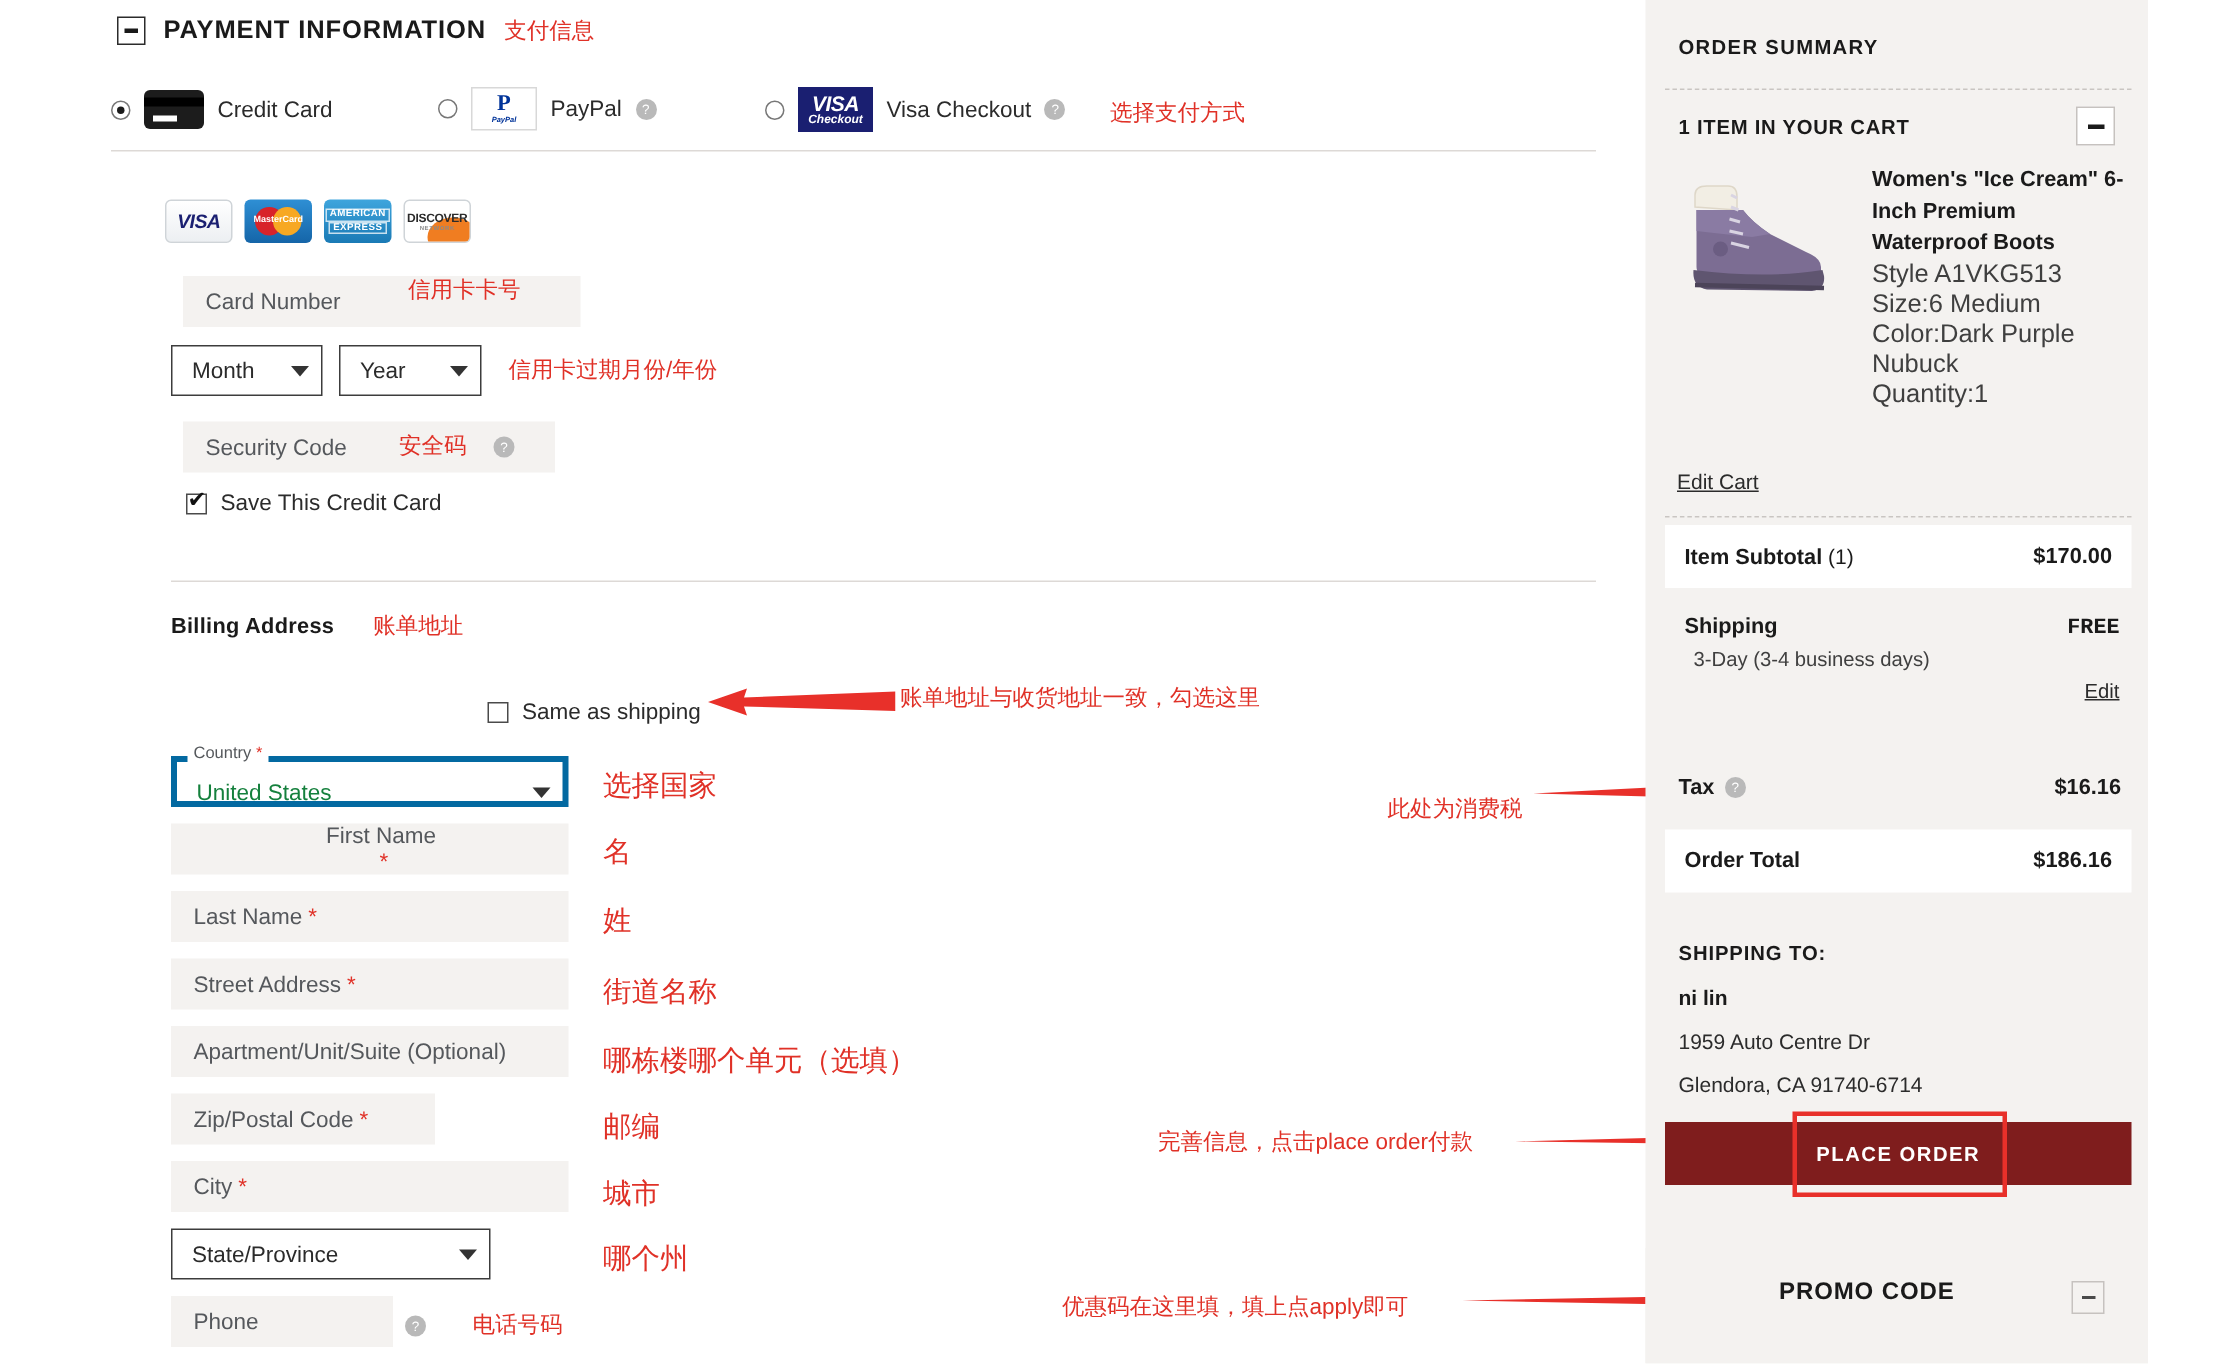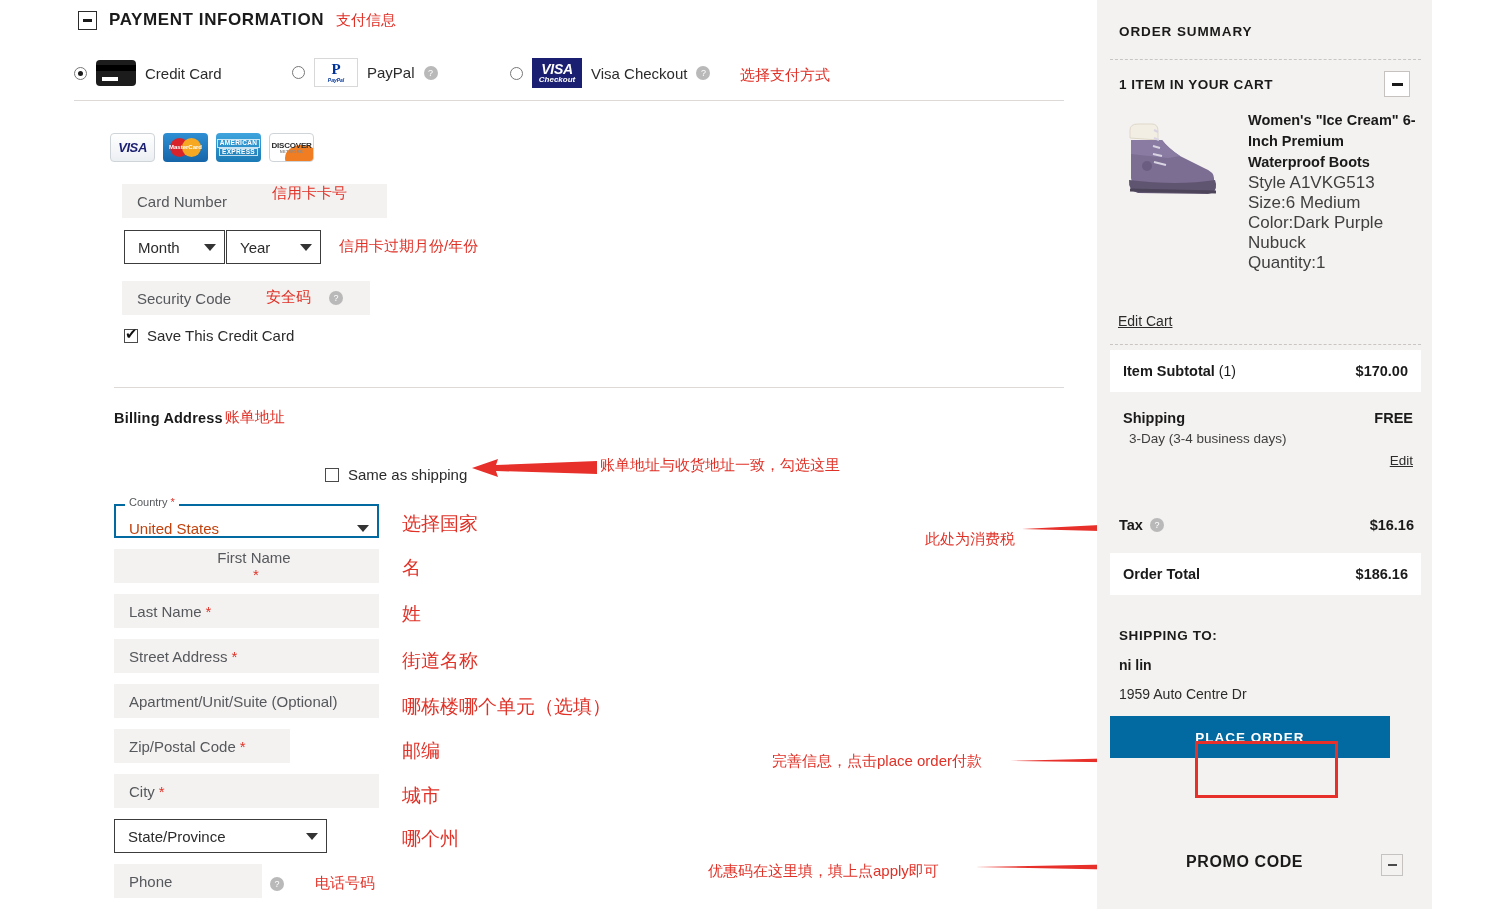--- a/index.html
+++ b/index.html
@@ -136,21 +136,21 @@
     background: #fff; border: 1px solid #3c3c3c;
     height: 34px; display: flex; align-items: center;
     padding: 0 8px 0 13px;
     font-size: 15px; color: #2b2b2b; cursor: pointer;
     justify-content: space-between;
   }
   .caret { width:0; height:0; border-left:6px solid transparent; border-right:6px solid transparent;
     border-top: 7px solid #333; margin-left: 10px; flex:none; }
 
   .fld-cardnum { left: 122px; top: 184px; width: 265px; }
-  .sel-month { left: 124px; top: 230px; width: 101px; text-align: center; }
+  .sel-month { left: 114px; top: 230px; width: 101px; text-align: center; }
   .sel-year  { left: 226px; top: 230px; width: 95px; }
   .fld-seccode { left: 122px; top: 281px; width: 248px; }
 
   .cn-cardnum { position:absolute; left: 272px; top: 184px; }
   .cn-expiry { position:absolute; left: 339px; top: 237px; }
   .cn-seccode { position:absolute; left: 266px; top: 288px; }
   .dot-seccode { position:absolute; left: 329px; top: 291px; }
 
   .savecard {
     position: absolute; left: 124px; top: 327px;
@@ -159,38 +159,38 @@
   .chk {
     width: 14px; height: 14px; border: 1px solid #4a4a4a; background:#fff;
     position: relative; flex: none;
   }
   .chk.on::after {
     content:"✔"; position:absolute; left:0px; top:-4px;
     font-size: 15px; color:#111; line-height:1;
   }
   .savecard span { font-size: 15px; color:#2b2b2b; }
 
-  .billing-head { position:absolute; left: 114px; top: 408px; display:flex; align-items:center; gap:2px; }
+  .billing-head { position:absolute; left: 114px; top: 408px; display:flex; align-items:center; gap:26px; }
   .billing-head .bt { font-size: 14.5px; font-weight: bold; color:#1a1a1a; letter-spacing:.2px; }
 
   .same-ship {
     position:absolute; left: 325px; top: 466px;
     display:flex; align-items:center; gap:9px; cursor:pointer;
   }
   .same-ship span { font-size:15px; color:#2b2b2b; }
 
   
   .country-wrap {
     position:absolute; left: 114px; top: 504px; width: 265px; height: 34px;
   }
   .country-box {
     position:absolute; inset:0;
-    border:2px solid #0369a1; background:#fff;
+    border:4px solid #0369a1; background:#fff;
     display:flex; align-items:center; justify-content:space-between;
-    padding: 14px 8px 0 13px; font-size:15px; color:#c2410c; cursor:pointer;
+    padding: 14px 8px 0 13px; font-size:15px; color:#15803d; cursor:pointer;
   }
   .country-legend {
     position:absolute; left: 11px; top: -8px; background:#fff;
     padding: 0 4px; font-size: 11px; color:#55585c; z-index:3;
   }
   .country-legend .req { color:#e03127; }
 
   .fld-first { left: 114px; top: 549px; width: 265px; flex-direction: column; }
   .fld-last  { left: 114px; top: 594px; width: 265px; }
   .fld-street{ left: 114px; top: 639px; width: 265px; }
@@ -248,41 +248,41 @@
   }
   .row-sub { top: 350px; height: 42px; }
   .row-total { top: 553px; height: 42px; }
   .lbl-b { font-weight: bold; color:#1a1a1a; font-size:14.5px; }
   .lbl-n { font-weight: normal; color:#1a1a1a; }
   .val-b { font-weight: bold; color:#1a1a1a; font-size:14.5px; }
 
   .ship-block { position:absolute; left: 1123px; top: 410px; width: 290px; }
   .ship-row { display:flex; justify-content:space-between; align-items:baseline; }
   .ship-label { font-size:14.5px; font-weight:bold; color:#1a1a1a; }
-  .ship-free { font-size:14.5px; font-weight:bold; color:#1a1a1a; }
+  .ship-free { font-size:14.5px; font-weight:bold; color:#1a1a1a;font-family:Liberation Mono, monospace; }
   .ship-method { font-size:13.5px; color:#3f3f3f; margin-top:5px; padding-left:6px; }
   .ship-edit { text-align:right; margin-top:5px; }
   .ship-edit span { font-size:13.5px; color:#2b2b2b; text-decoration:underline; cursor:pointer; }
 
   .tax-row {
     position:absolute; left: 1119px; top: 517px; width: 295px;
     display:flex; align-items:center; justify-content:space-between;
   }
   .tax-left { display:flex; align-items:center; gap:7px; }
 
   .ship-to {
     position:absolute; left: 1119px; top: 628px; width: 295px;
   }
   .ship-to .st-head { font-size:13.5px; font-weight:bold; letter-spacing:.6px; color:#1a1a1a; }
   .ship-to .st-name { font-size:14px; font-weight:bold; color:#1a1a1a; margin-top:14px; }
   .ship-to .st-line { font-size:14px; color:#2b2b2b; margin-top:13px; }
 
   .place-order {
-    position:absolute; left: 1110px; top: 716px;
-    width: 280px; height: 42px; background:#0369a1;
+    position:absolute; left: 1110px; top: 748px;
+    width: 311px; height: 42px; background:#7f1d1d;
     display:flex; align-items:center; justify-content:center;
     color:#fff; font-size:13.5px; font-weight:bold; letter-spacing:1px;
     cursor:pointer;
   }
   .po-highlight {
     position:absolute; left: 1195px; top: 741px;
     width: 143px; height: 57px; border: 3px solid #e8302a; pointer-events:none;
   }
 
   .promo-panel {

